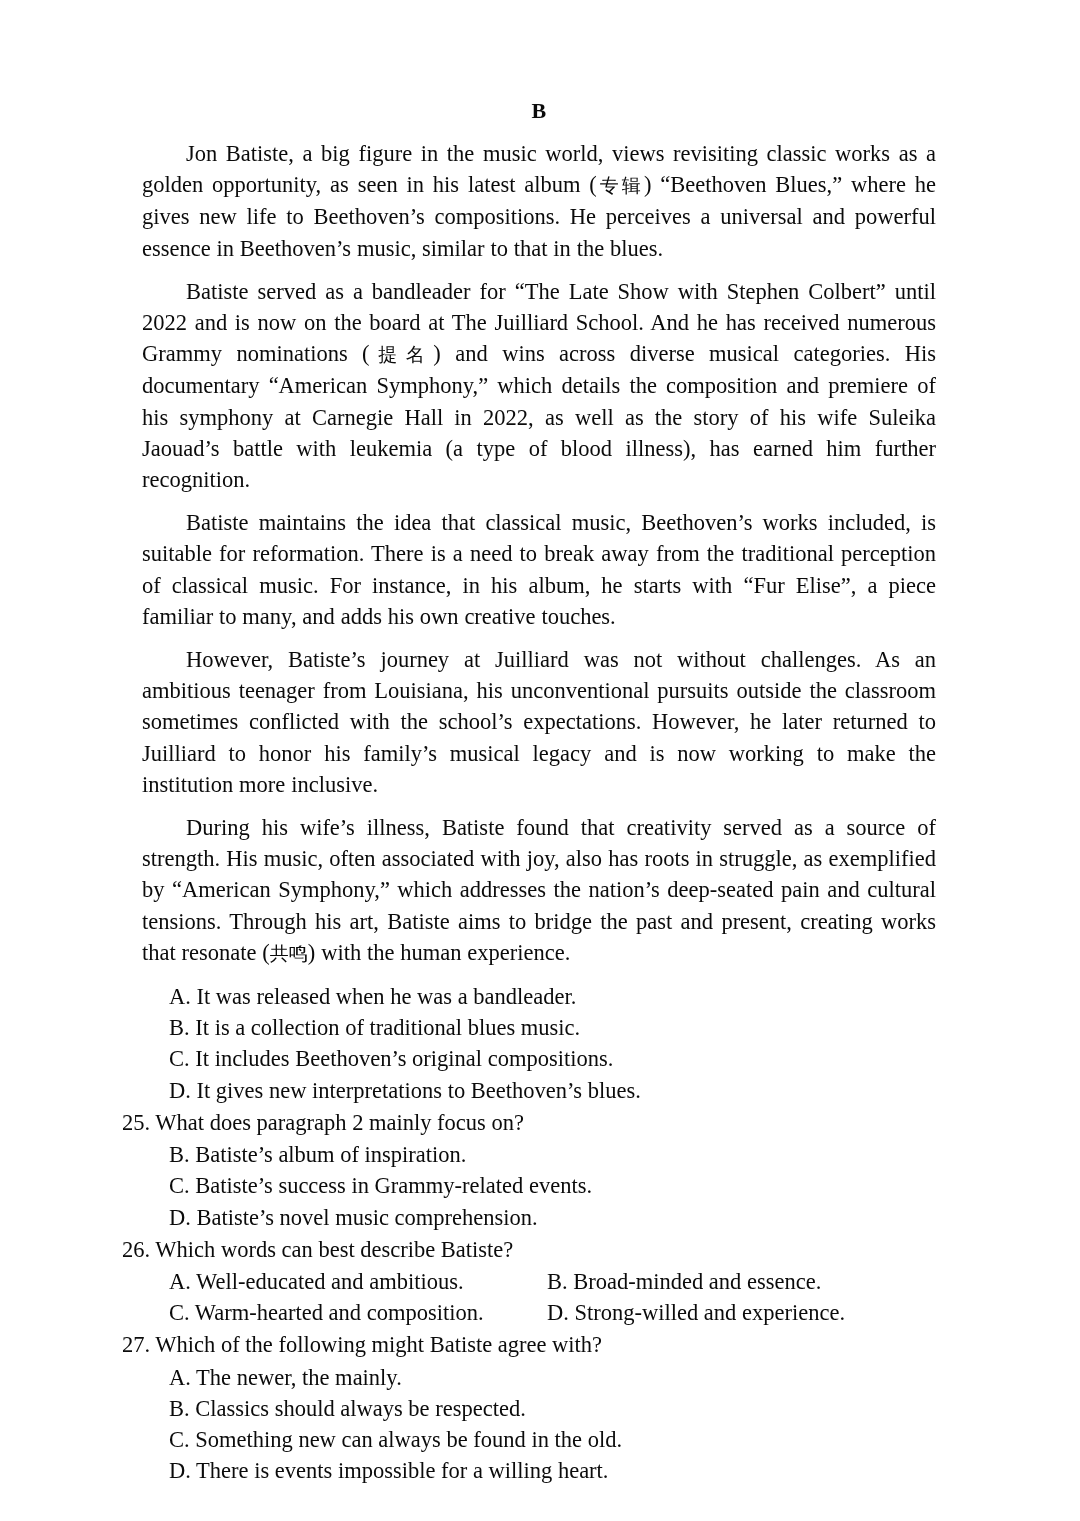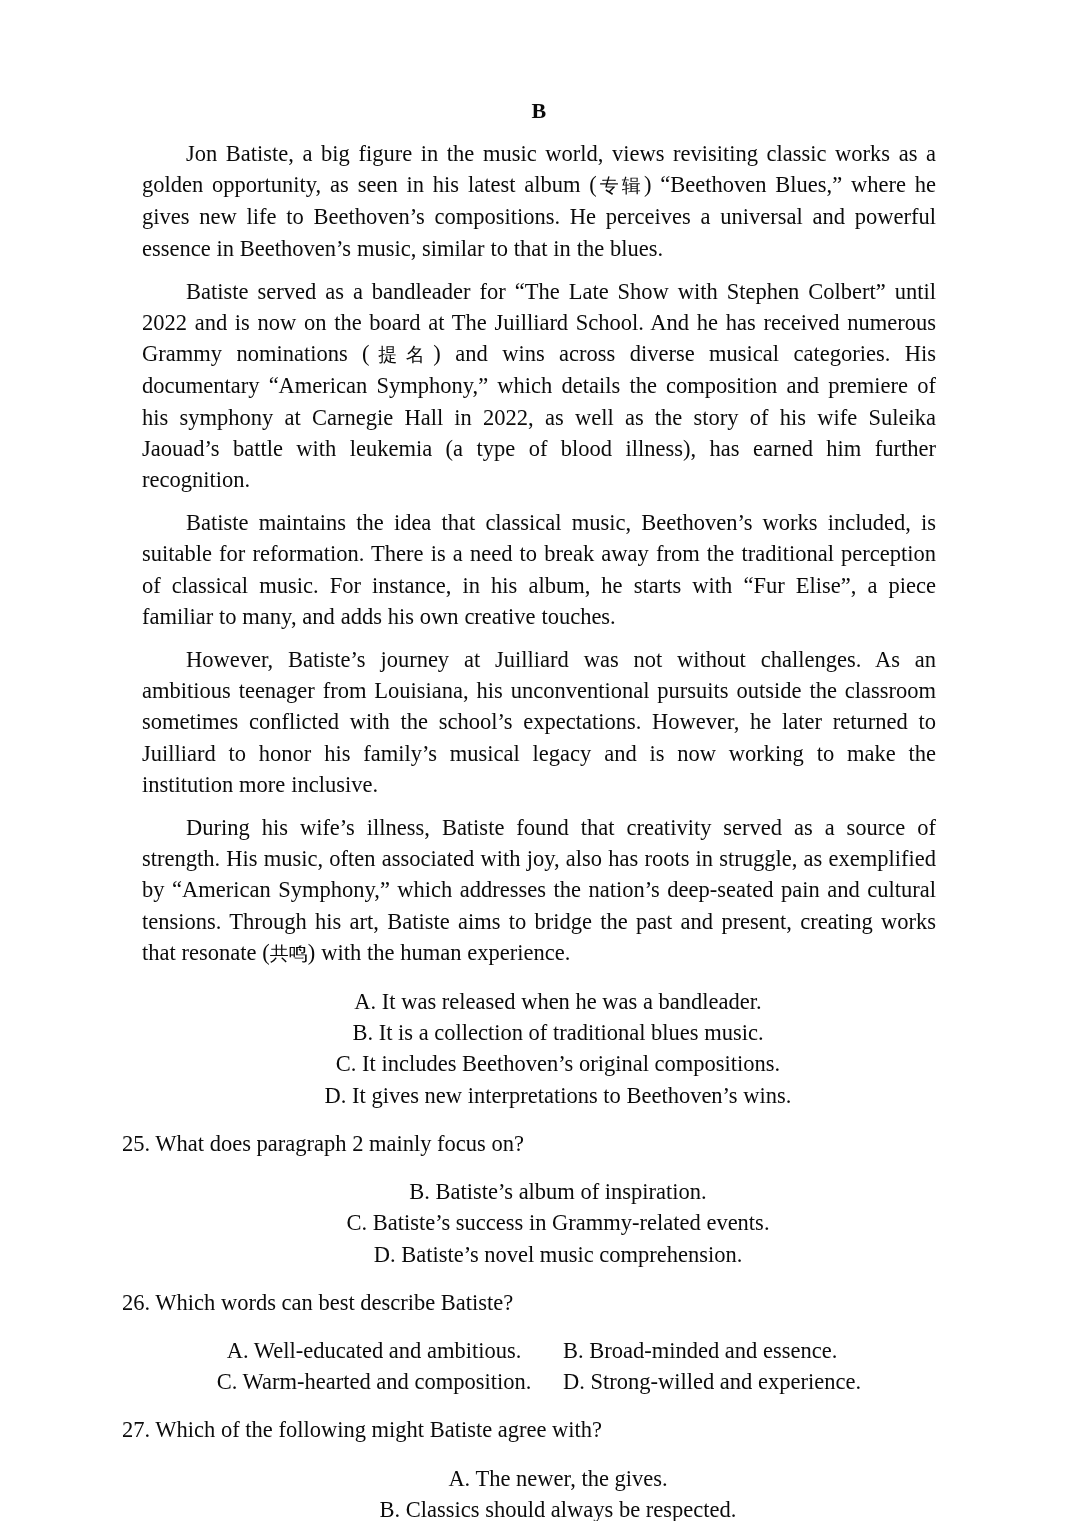--- a/index.html
+++ b/index.html
@@ -56,24 +56,23 @@
   .question {
     margin: 0;
   }
   .q-stem {
     font-size: 22.5px;
     line-height: 31.2px;
     margin: 0;
     padding-left: 0;
   }
   .options {
-    margin: 17px;
+    margin: 1px;
     padding: 0;
     list-style: none;
-    text-align: center;
   }
   .option {
     font-size: 22.5px;
     line-height: 31.2px;
     margin: 0;
     padding-left: 46px;
   }
   .options.two-col .opt-row {
     display: flex;
     font-size: 22.5px;
@@ -105,21 +104,21 @@
       <p>During his wife’s illness, Batiste found that creativity served as a source of strength. His music, often associated with joy, also has roots in struggle, as exemplified by “American Symphony,” which addresses the nation’s deep-seated pain and cultural tensions. Through his art, Batiste aims to bridge the past and present, creating works that resonate (<span class="cn">共鸣</span>) with the human experience.</p>
     </div>
 
     <div class="questions">
 
       <div class="question">
         <ul class="options">
           <li class="option">A. It was released when he was a bandleader.</li>
           <li class="option">B. It is a collection of traditional blues music.</li>
           <li class="option">C. It includes Beethoven’s  original compositions.</li>
-          <li class="option">D. It gives new interpretations to Beethoven’s wins.</li>
+          <li class="option">D. It gives new interpretations to Beethoven’s blues.</li>
         </ul>
       </div>
 
       <div class="question">
         <div class="q-stem">25. What does paragraph 2 mainly focus on?</div>
         <ul class="options">
           <li class="option">B. Batiste’s album of inspiration.</li>
           <li class="option">C. Batiste’s success in Grammy-related events.</li>
           <li class="option">D. Batiste’s novel music comprehension.</li>
         </ul>
@@ -135,21 +134,21 @@
           <li class="opt-row">
             <span class="option" style="width:378px">C. Warm-hearted and composition.</span>
             <span class="option col-right">D. Strong-willed and experience.</span>
           </li>
         </ul>
       </div>
 
       <div class="question">
         <div class="q-stem">27. Which of the following might Batiste agree with?</div>
         <ul class="options">
-          <li class="option">A. The newer, the gives.</li>
+          <li class="option">A. The newer, the mainly.</li>
           <li class="option">B. Classics should always be respected.</li>
           <li class="option">C. Something new can always be found in the old.</li>
           <li class="option">D. There is events impossible for a willing heart.</li>
         </ul>
       </div>
 
     </div>
   </div>
 </div>
 

